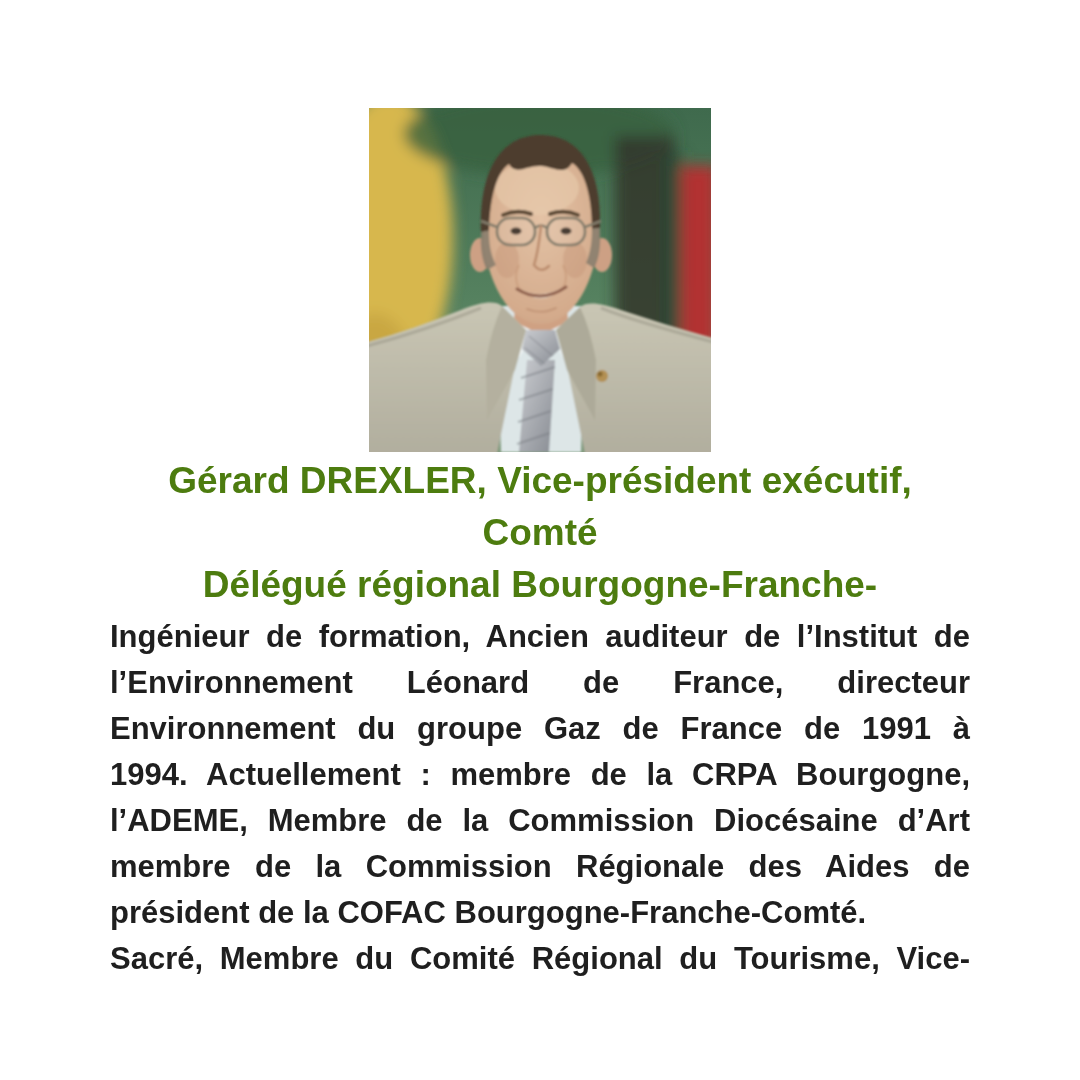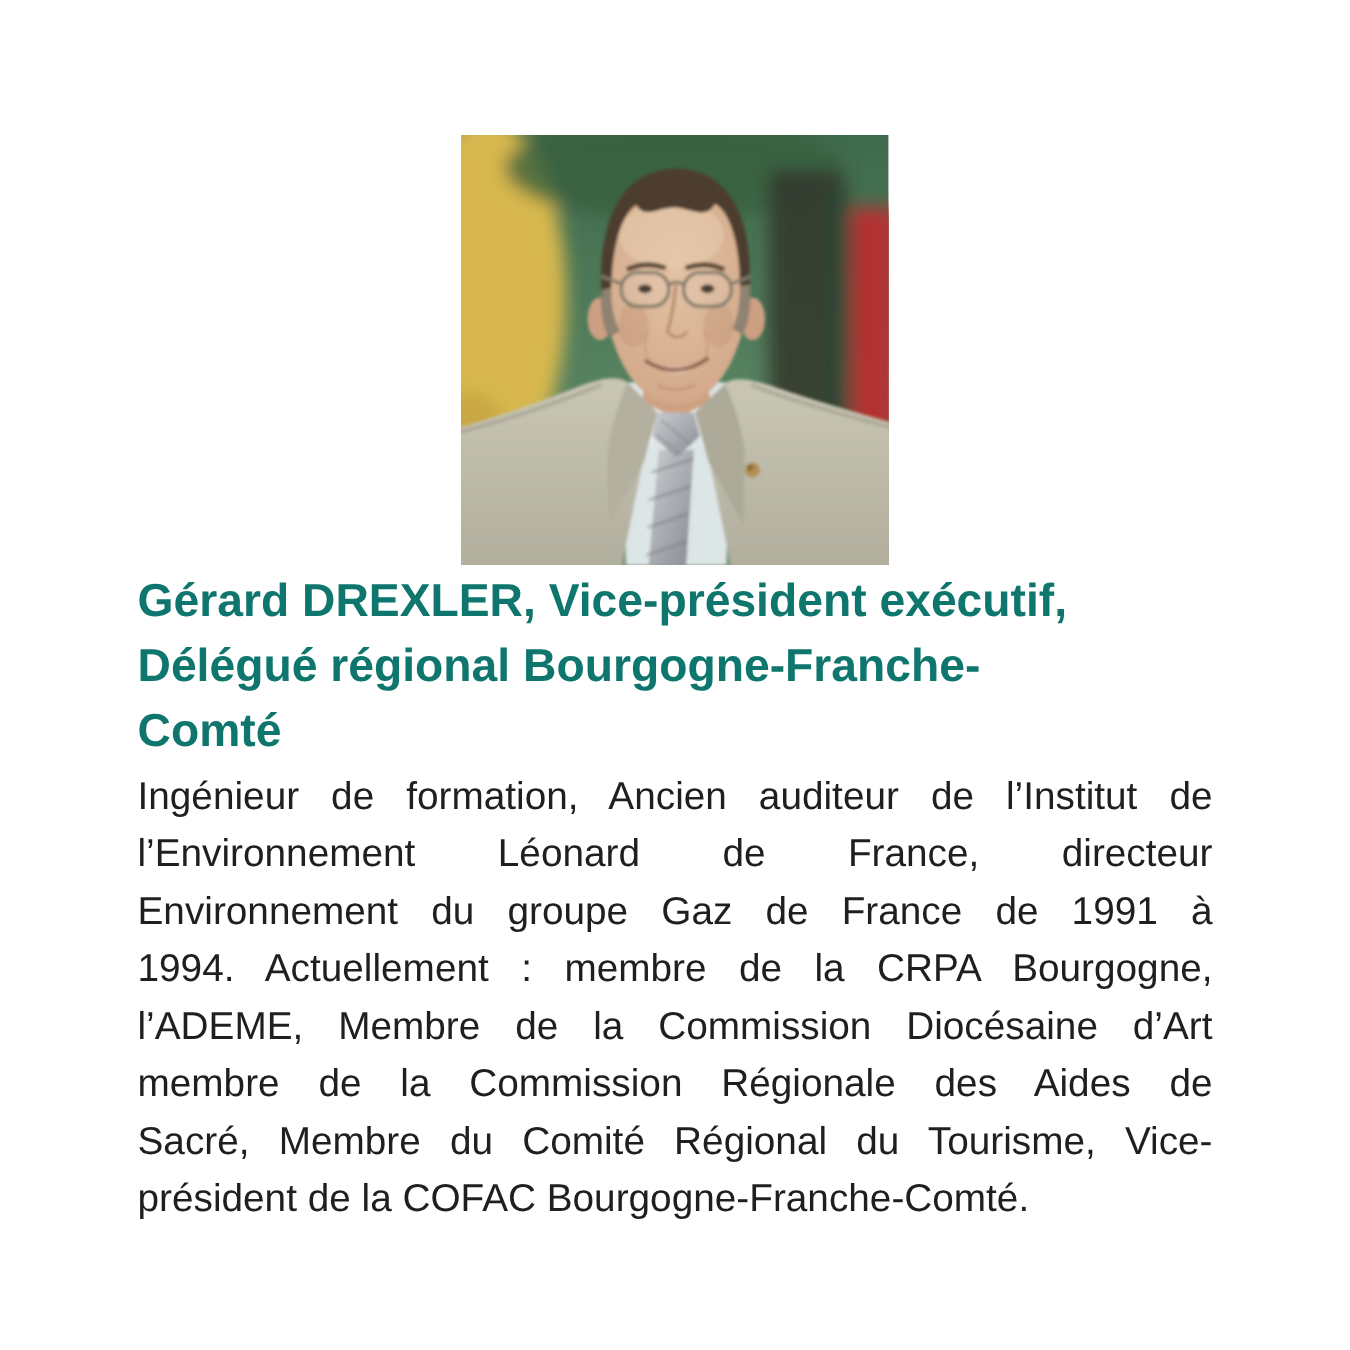--- a/index.html
+++ b/index.html
@@ -19,34 +19,34 @@
     left: 369px; top: 108px;
     width: 342px; height: 344px;
     overflow: hidden;
   }
   .photo svg { display: block; }
   .heading {
     position: absolute;
     left: 110px; top: 455px;
     width: 860px;
     margin: 0;
-    text-align: left;
+    text-align: center;
     font-size: 37px;
     font-weight: 700;
     line-height: 52px;
-    color: #0f766e;
+    color: #4d7c0f;
     letter-spacing: 0px;
   }
   .heading .h-line { white-space: nowrap; }
   .bio {
     position: absolute;
     left: 110px; top: 614px;
     width: 860px;
     font-size: 31px;
-    font-weight: 400;
+    font-weight: 700;
     line-height: 46px;
     color: #1f1f1f;
   }
   .bio .b-line {
     text-align: justify;
     text-align-last: justify;
     text-justify: inter-word;
     white-space: normal;
   }
   .bio .b-line.last {
@@ -161,28 +161,28 @@
 
         <path d="M150,181 Q172,192 195,179 Q173,201 150,181 Z" fill="#e9dfd2" opacity="0.85"></path>
         <path d="M148,181 Q172,196 197,179" stroke="#8d5d4a" stroke-width="3" fill="none" stroke-linecap="round"></path>
         <path d="M158,201 Q172,207 187,200" stroke="#b98a6c" stroke-width="2" opacity="0.6" fill="none" stroke-linecap="round"></path>
       </g>
     </svg>
   </div>
 
   <h1 class="heading">
     <div class="h-line">Gérard DREXLER, Vice-président exécutif,</div>
+    <div class="h-line">Comté</div>
     <div class="h-line">Délégué régional Bourgogne-Franche-</div>
-    <div class="h-line">Comté</div>
   </h1>
 
   <div class="bio">
     <div class="b-line">Ingénieur de formation, Ancien auditeur de l’Institut de</div>
     <div class="b-line">l’Environnement Léonard de France, directeur</div>
     <div class="b-line">Environnement du groupe Gaz de France de 1991 à</div>
     <div class="b-line">1994. Actuellement : membre de la CRPA Bourgogne,</div>
     <div class="b-line">l’ADEME, Membre de la Commission Diocésaine d’Art</div>
     <div class="b-line">membre de la Commission Régionale des Aides de</div>
+    <div class="b-line last">président de la COFAC Bourgogne-Franche-Comté.</div>
     <div class="b-line">Sacré, Membre du Comité Régional du Tourisme, Vice-</div>
-    <div class="b-line last">président de la COFAC Bourgogne-Franche-Comté.</div>
   </div>
 
 </div>
 
 </body></html>

